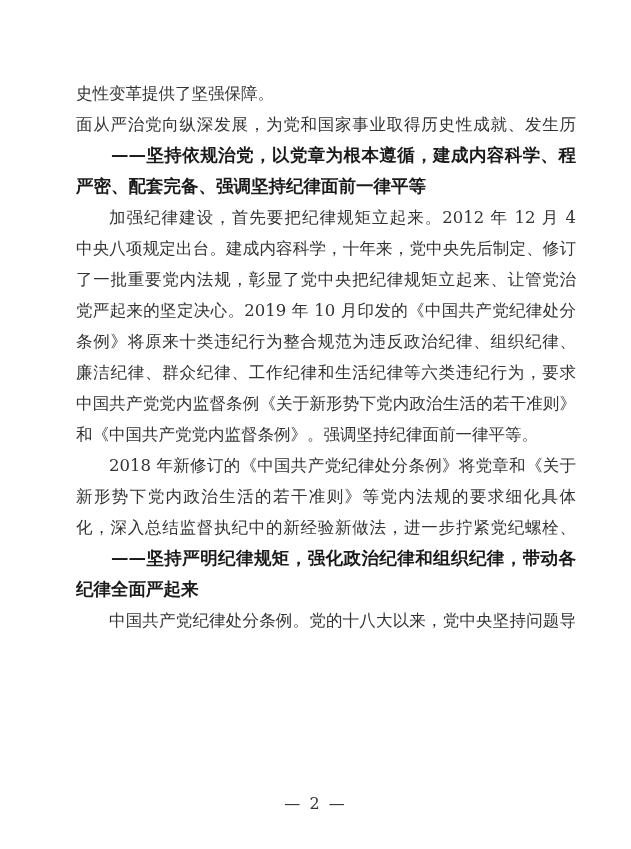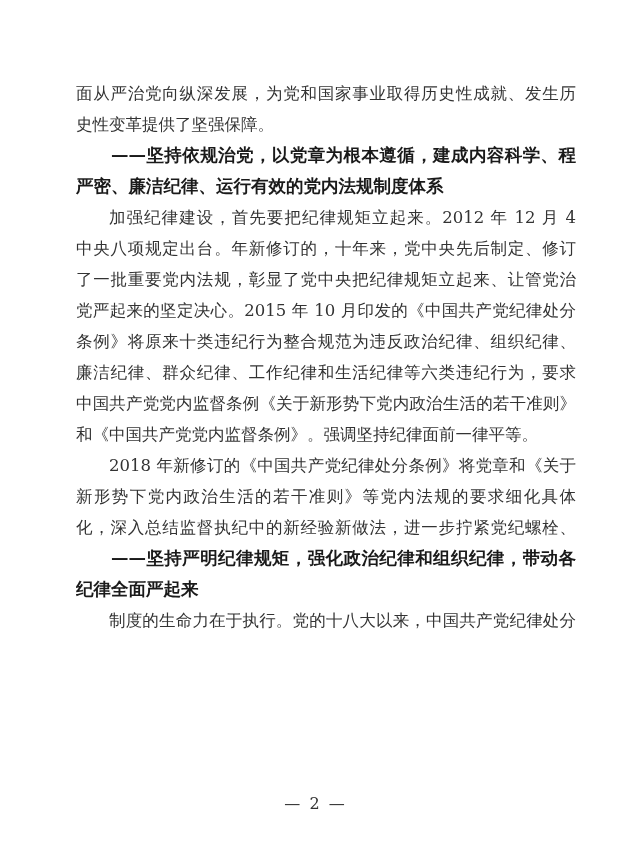--- a/index.html
+++ b/index.html
@@ -53,35 +53,35 @@
     line-height: 31px;
     color: #333333;
     letter-spacing: 2px;
   }
 </style>
 </head>
 <body>
 
 <div class="page">
   <main class="text-block" id="text-block">
+      <div class="line">史性变革提供了坚强保障。</div>
       <div class="line fill">面从严治党向纵深发展，为党和国家事业取得历史性成就、发生历</div>
-      <div class="line">史性变革提供了坚强保障。</div>
       <div class="line heading fill indent">——坚持依规治党，以党章为根本遵循，建成内容科学、程序</div>
-      <div class="line heading">严密、廉洁纪律、运行有效的党内法规制度体系</div>
+      <div class="line heading">严密、配套完备、强调坚持纪律面前一律平等</div>
       <div class="line fill indent">加强纪律建设，首先要把纪律规矩立起来。2012 年 12 月 4 日，</div>
-      <div class="line fill">中央八项规定出台。年新修订的，十年来，党中央先后制定、修订</div>
+      <div class="line fill">中央八项规定出台。建成内容科学，十年来，党中央先后制定、修订</div>
       <div class="line fill">了一批重要党内法规，彰显了党中央把纪律规矩立起来、让管党治</div>
-      <div class="line fill">党严起来的坚定决心。2015 年 10 月印发的《中国共产党纪律处分</div>
+      <div class="line fill">党严起来的坚定决心。2019 年 10 月印发的《中国共产党纪律处分</div>
       <div class="line fill">条例》将原来十类违纪行为整合规范为违反政治纪律、组织纪律、</div>
       <div class="line fill">廉洁纪律、群众纪律、工作纪律和生活纪律等六类违纪行为，要求</div>
       <div class="line fill">中国共产党党内监督条例《关于新形势下党内政治生活的若干准则》</div>
       <div class="line">和《中国共产党党内监督条例》。强调坚持纪律面前一律平等。</div>
       <div class="line fill indent">2018 年新修订的《中国共产党纪律处分条例》将党章和《关于</div>
       <div class="line fill">新形势下党内政治生活的若干准则》等党内法规的要求细化具体</div>
       <div class="line fill">化，深入总结监督执纪中的新经验新做法，进一步拧紧党纪螺栓、</div>
       <div class="line heading fill indent">——坚持严明纪律规矩，强化政治纪律和组织纪律，带动各项</div>
       <div class="line heading">纪律全面严起来</div>
-      <div class="line fill indent">制度的生命力在于执行。党的十八大以来，中国共产党纪律处分</div>
+      <div class="line fill indent">中国共产党纪律处分条例。党的十八大以来，党中央坚持问题导</div>
     </main>
   <footer class="page-footer">
     <span class="page-number">— 2 —</span>
   </footer>
 </div>
 
 </body></html>

